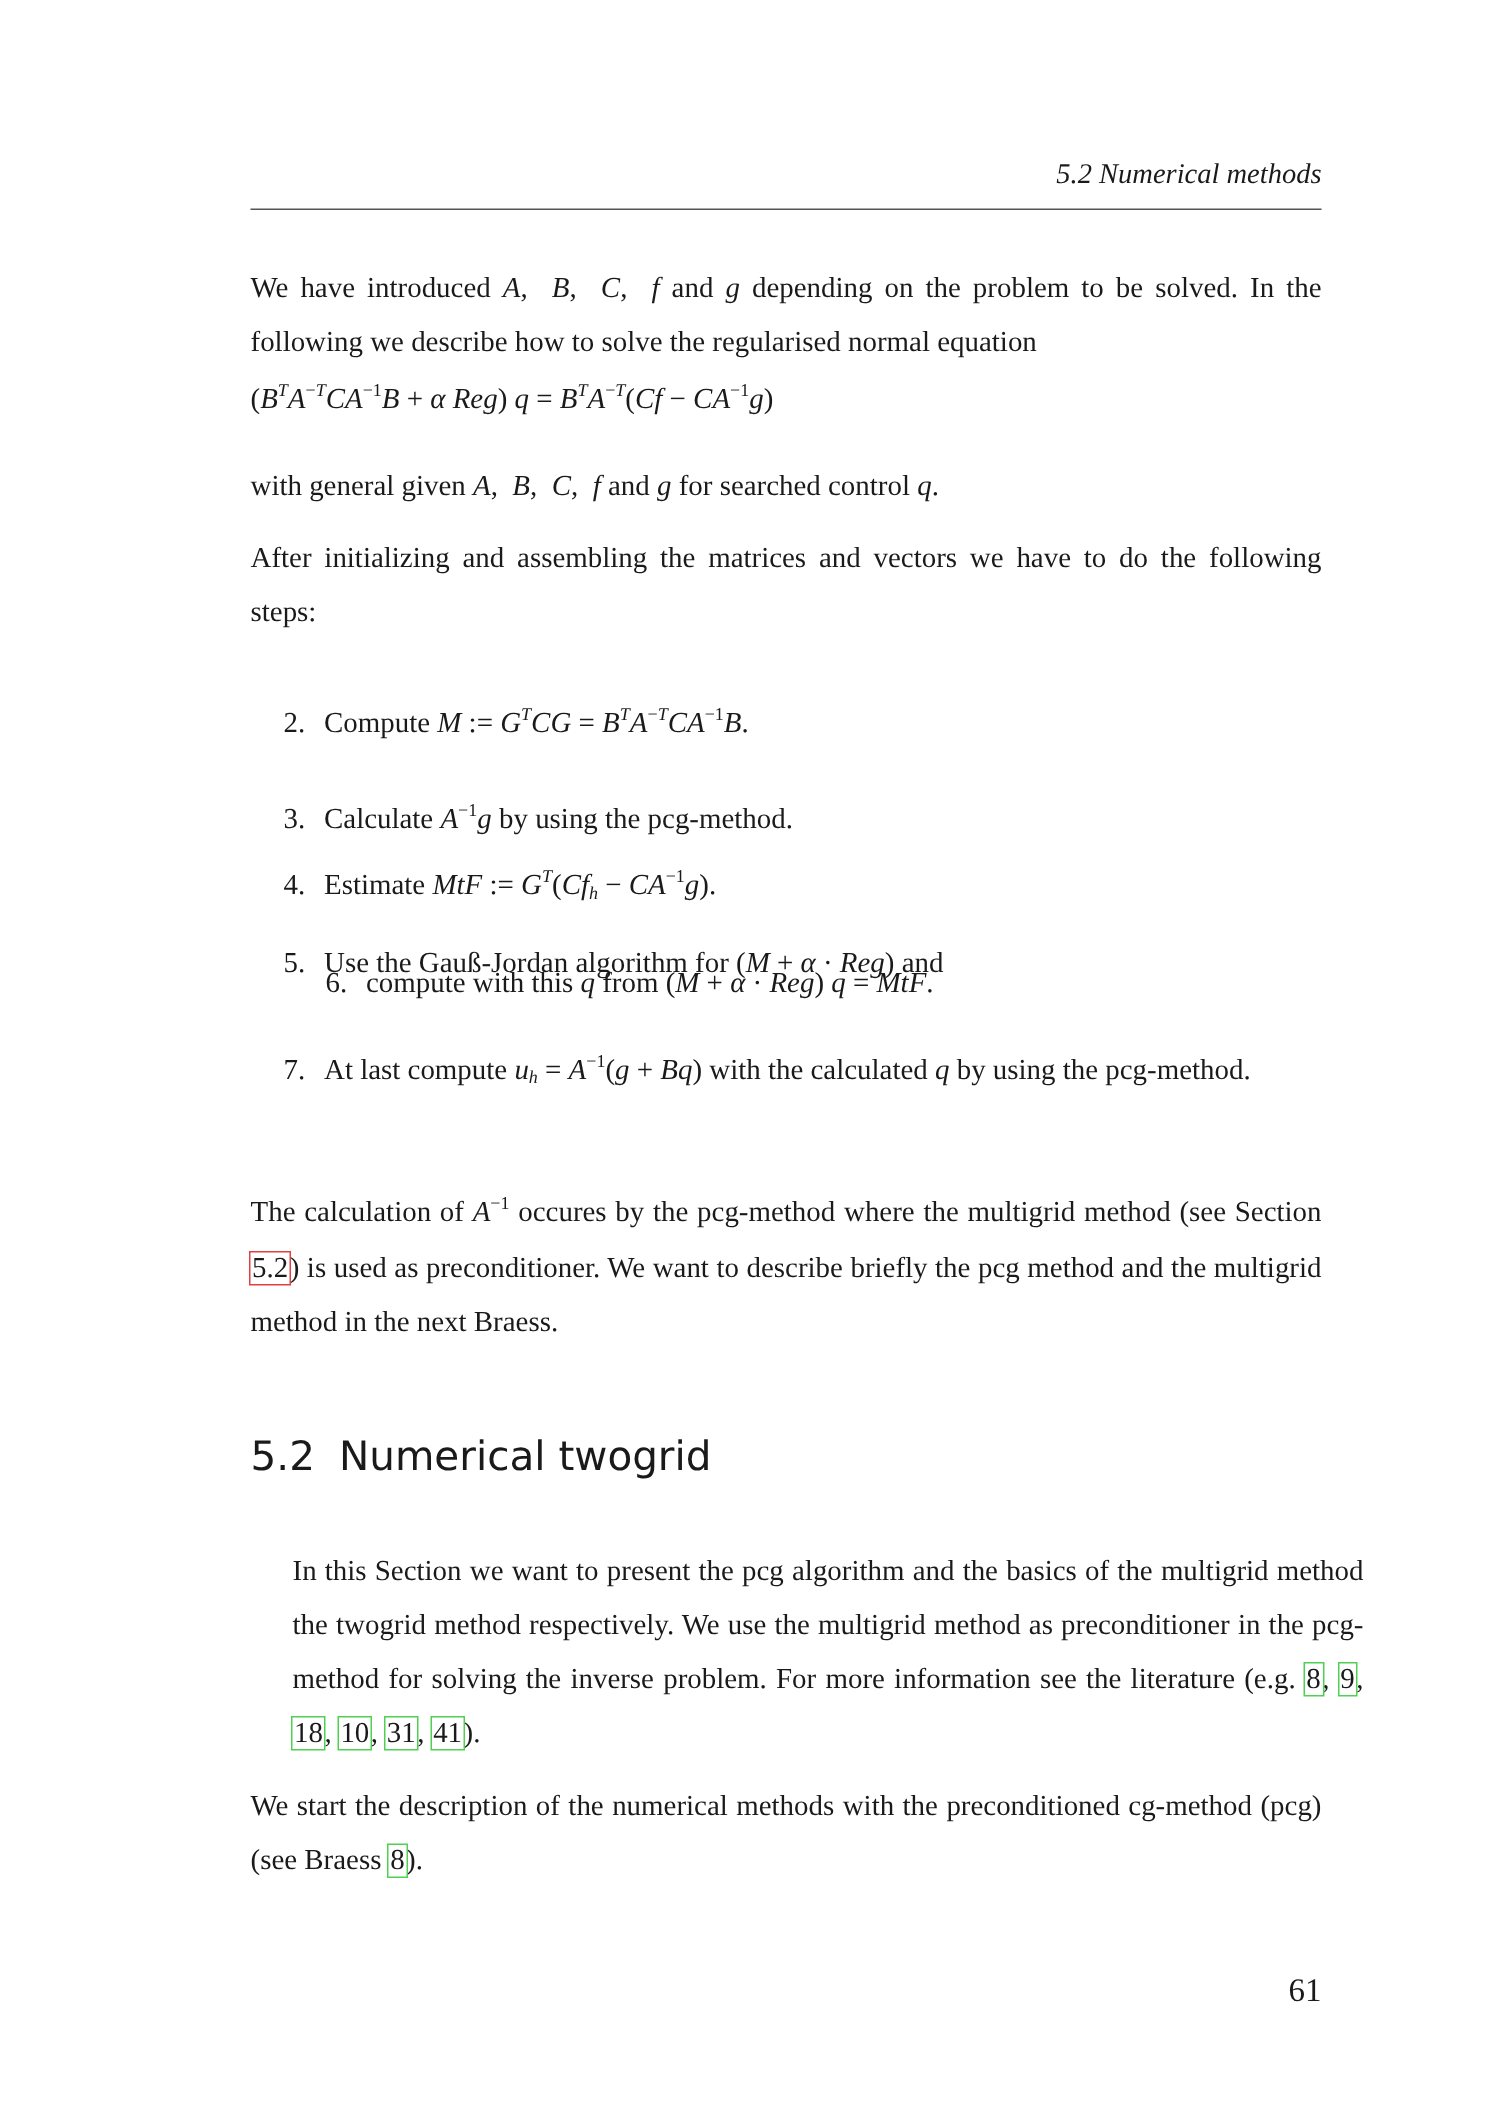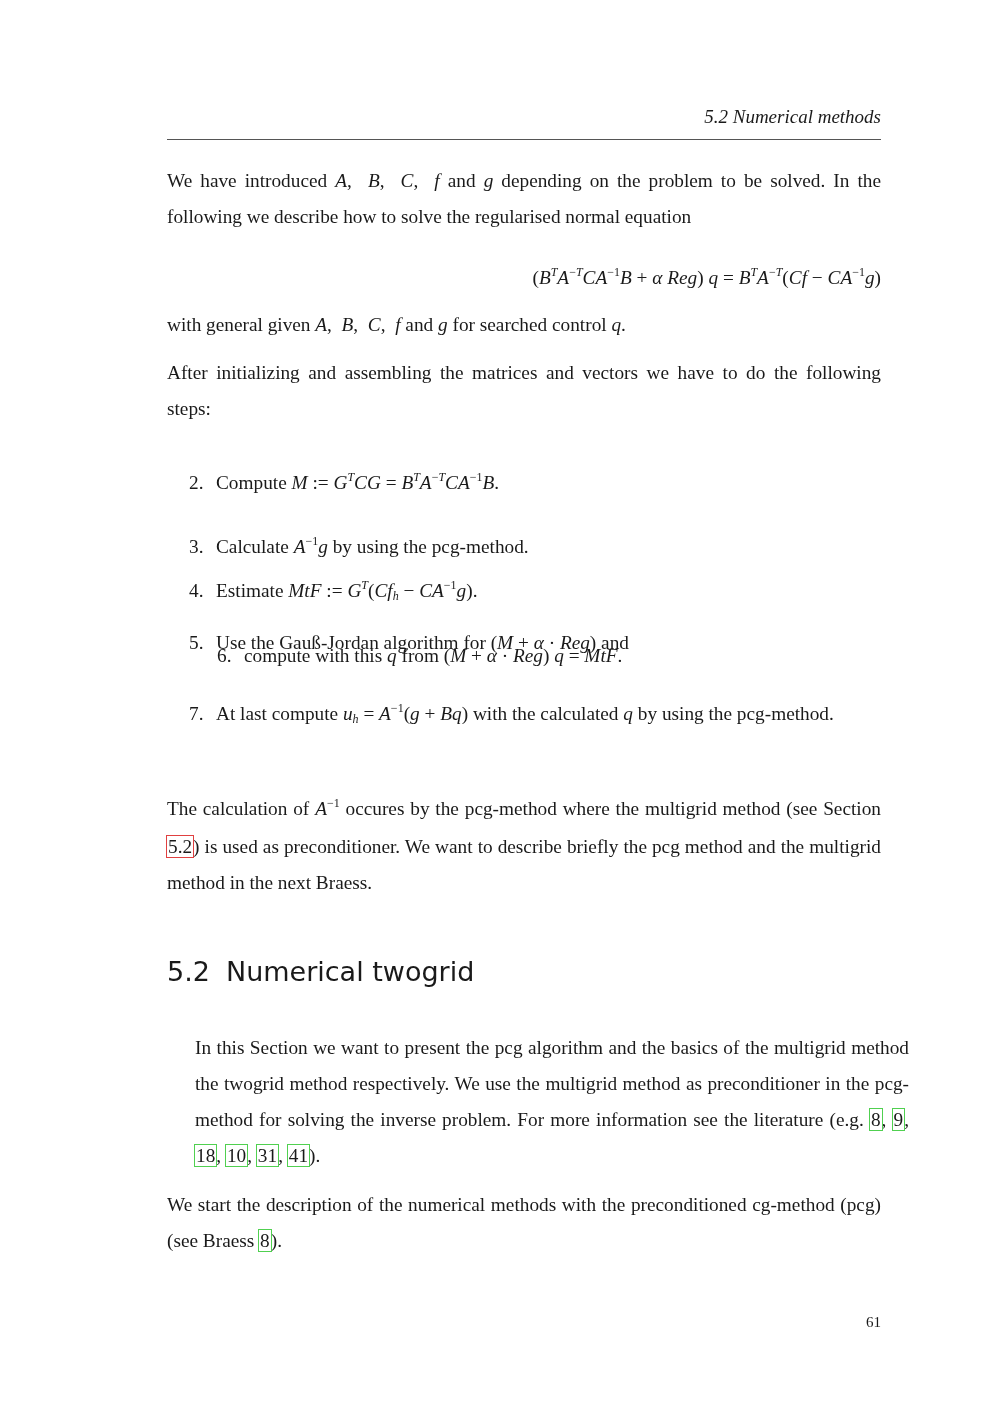--- a/index.html
+++ b/index.html
@@ -12,44 +12,44 @@
   .head-rule { position: absolute; left: 167px; width: 714px; top: 139px;
                border-top: 1px solid #555; }
   .body-text { position: absolute; left: 167px; width: 714px;
                font-family: "Liberation Serif", serif; font-size: 19.3px;
                line-height: 36px; text-align: justify; }
   .p { margin: 0; }
   .m { font-style: italic; }
   sup { font-size: 12px; vertical-align: 0; position: relative; top: -8px; font-style: normal; }
   sup.it { font-style: italic; }
   sub { font-size: 12px; position: relative; top: 3px; vertical-align: 0; font-style: italic; }
-  .eq { position: absolute; left: 167px; width: 714px; text-align: right; top: 267px;
+  .eq { position: absolute; left: 167px; width: 714px; text-align: left; top: 256px;
         font-family: "Liberation Serif", serif; font-size: 19.3px; }
   .step { position: absolute; left: 189px; width: 692px;
           font-family: "Liberation Serif", serif; font-size: 19.3px; line-height: 36px; }
   .step .num { display: inline-block; width: 27px; }
   .step .txt { display: inline-block; width: 665px; vertical-align: top; text-align: justify; }
   .ref-red { outline: 1px solid #e04040; outline-offset: 0px; padding: 0 1px; }
   .ref-green { outline: 1px solid #50d050; outline-offset: 0px; padding: 0 1px; }
   .section-title { position: absolute; left: 167px; top: 956px;
                    font-family: "DejaVu Sans", "Liberation Sans", sans-serif;
                    font-size: 27px; font-weight: normal; margin: 0; }
   .section-title .sn { margin-right: 16px; }
-  .page-number { position: absolute; right: 119px; top: 1314px; font-size: 15px;
+  .page-number { position: absolute; right: 119px; top: 1314px; font-size: 22px;
                  font-family: "Liberation Serif", serif; }
 </style>
 </head>
 <body>
 
 <div class="page">
 
   <div class="running-head">5.2  Numerical methods</div>
   <div class="head-rule"></div>
 
-  <div class="body-text" style="top:163px;">
+  <div class="body-text" style="top:175px;">
     <p class="p"><span>We have introduced </span><span class="m">A</span>,&nbsp; <span class="m">B</span>,&nbsp; <span class="m">C</span>,&nbsp; <span class="m">f</span> and <span class="m">g</span><span> depending on the problem to be solved. In the following we describe how to solve the regularised normal equation</span></p>
   </div>
 
   <div class="eq">
     (<span class="m">B</span><sup class="it">T</sup><span class="m">A</span><sup>−<i>T</i></sup><span class="m">CA</span><sup>−1</sup><span class="m">B</span> + <span class="m">α Reg</span>) <span class="m">q</span> = <span class="m">B</span><sup class="it">T</sup><span class="m">A</span><sup>−<i>T</i></sup>(<span class="m">Cf</span> − <span class="m">CA</span><sup>−1</sup><span class="m">g</span>)
   </div>
 
   <div class="body-text" style="top:355px;">
     <p class="p">After initializing and assembling the matrices and vectors we have to do the following steps:</p>
   </div>

